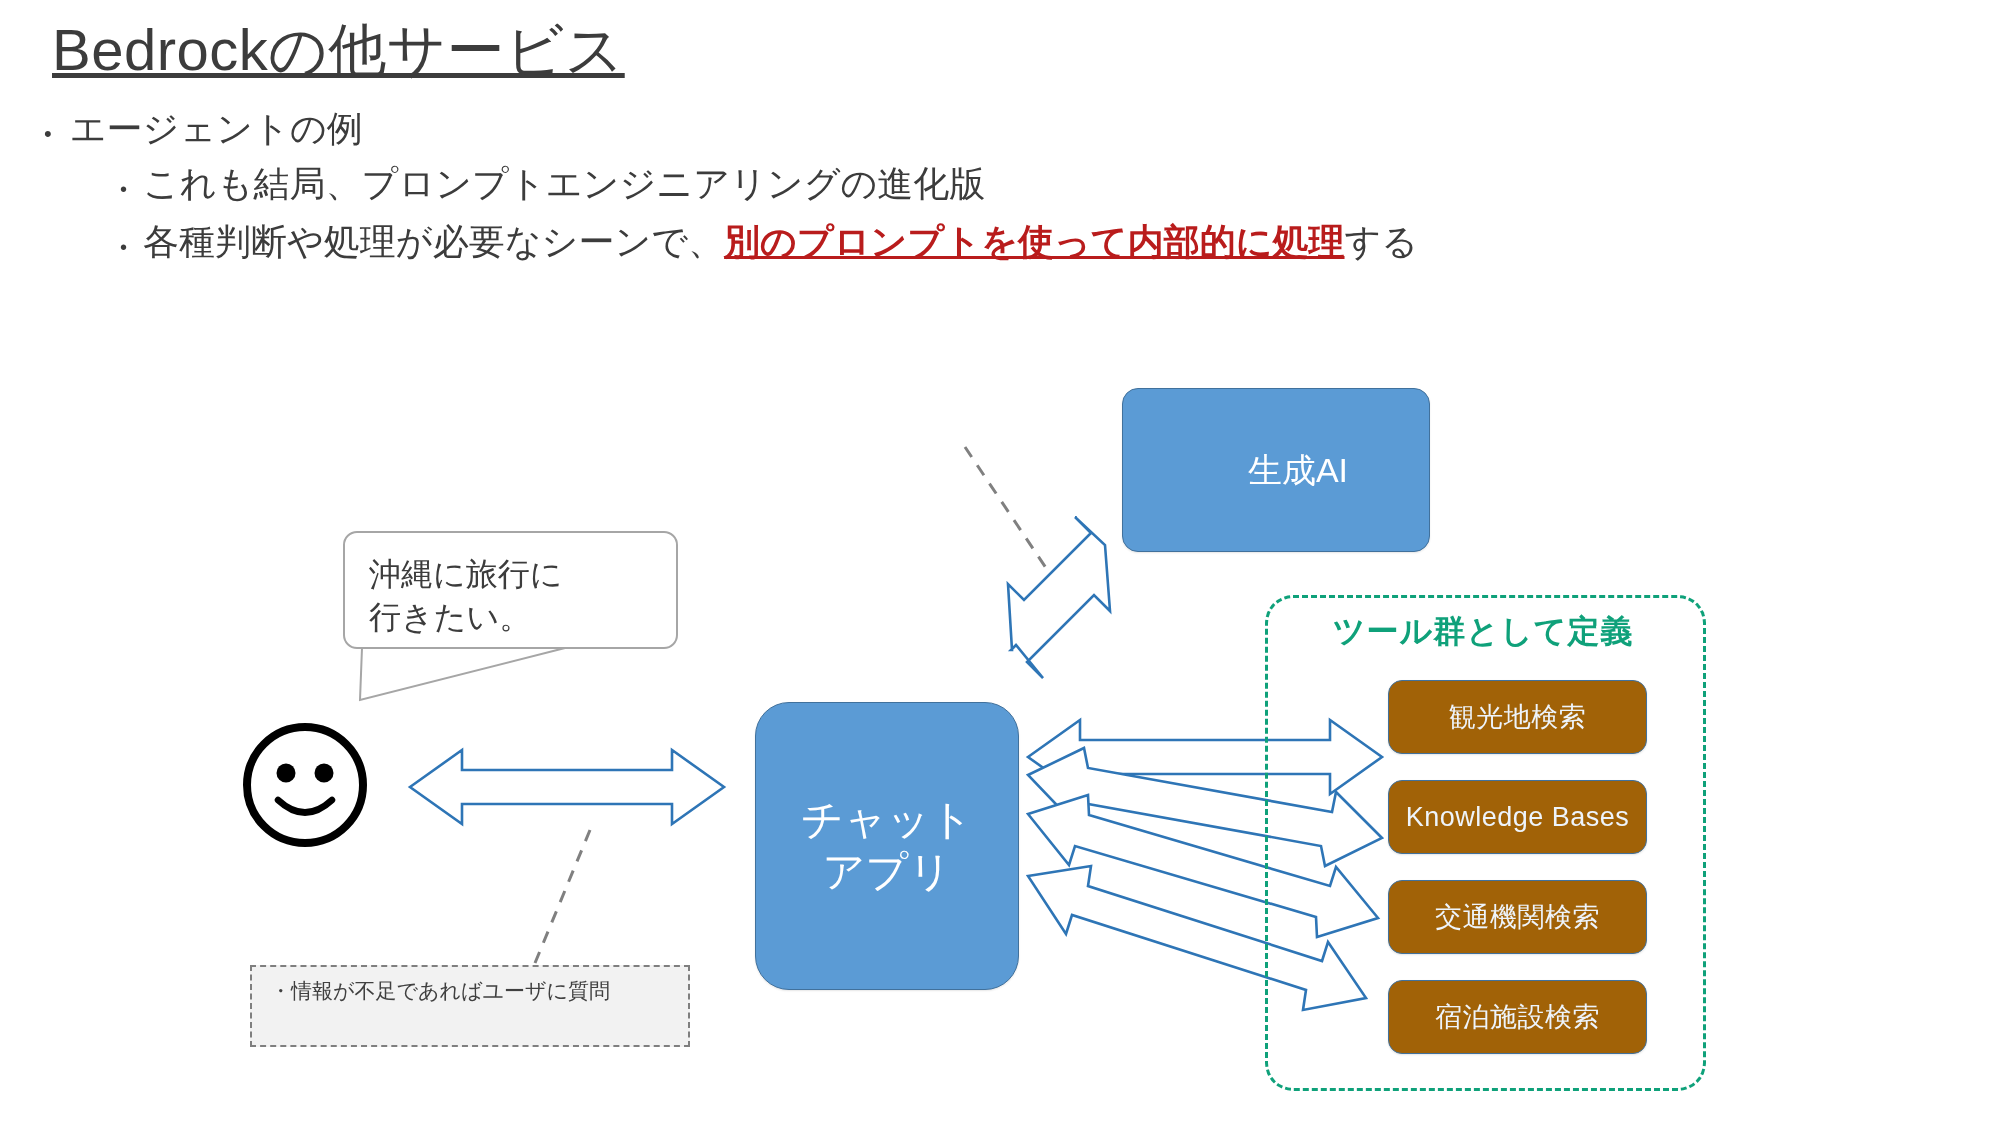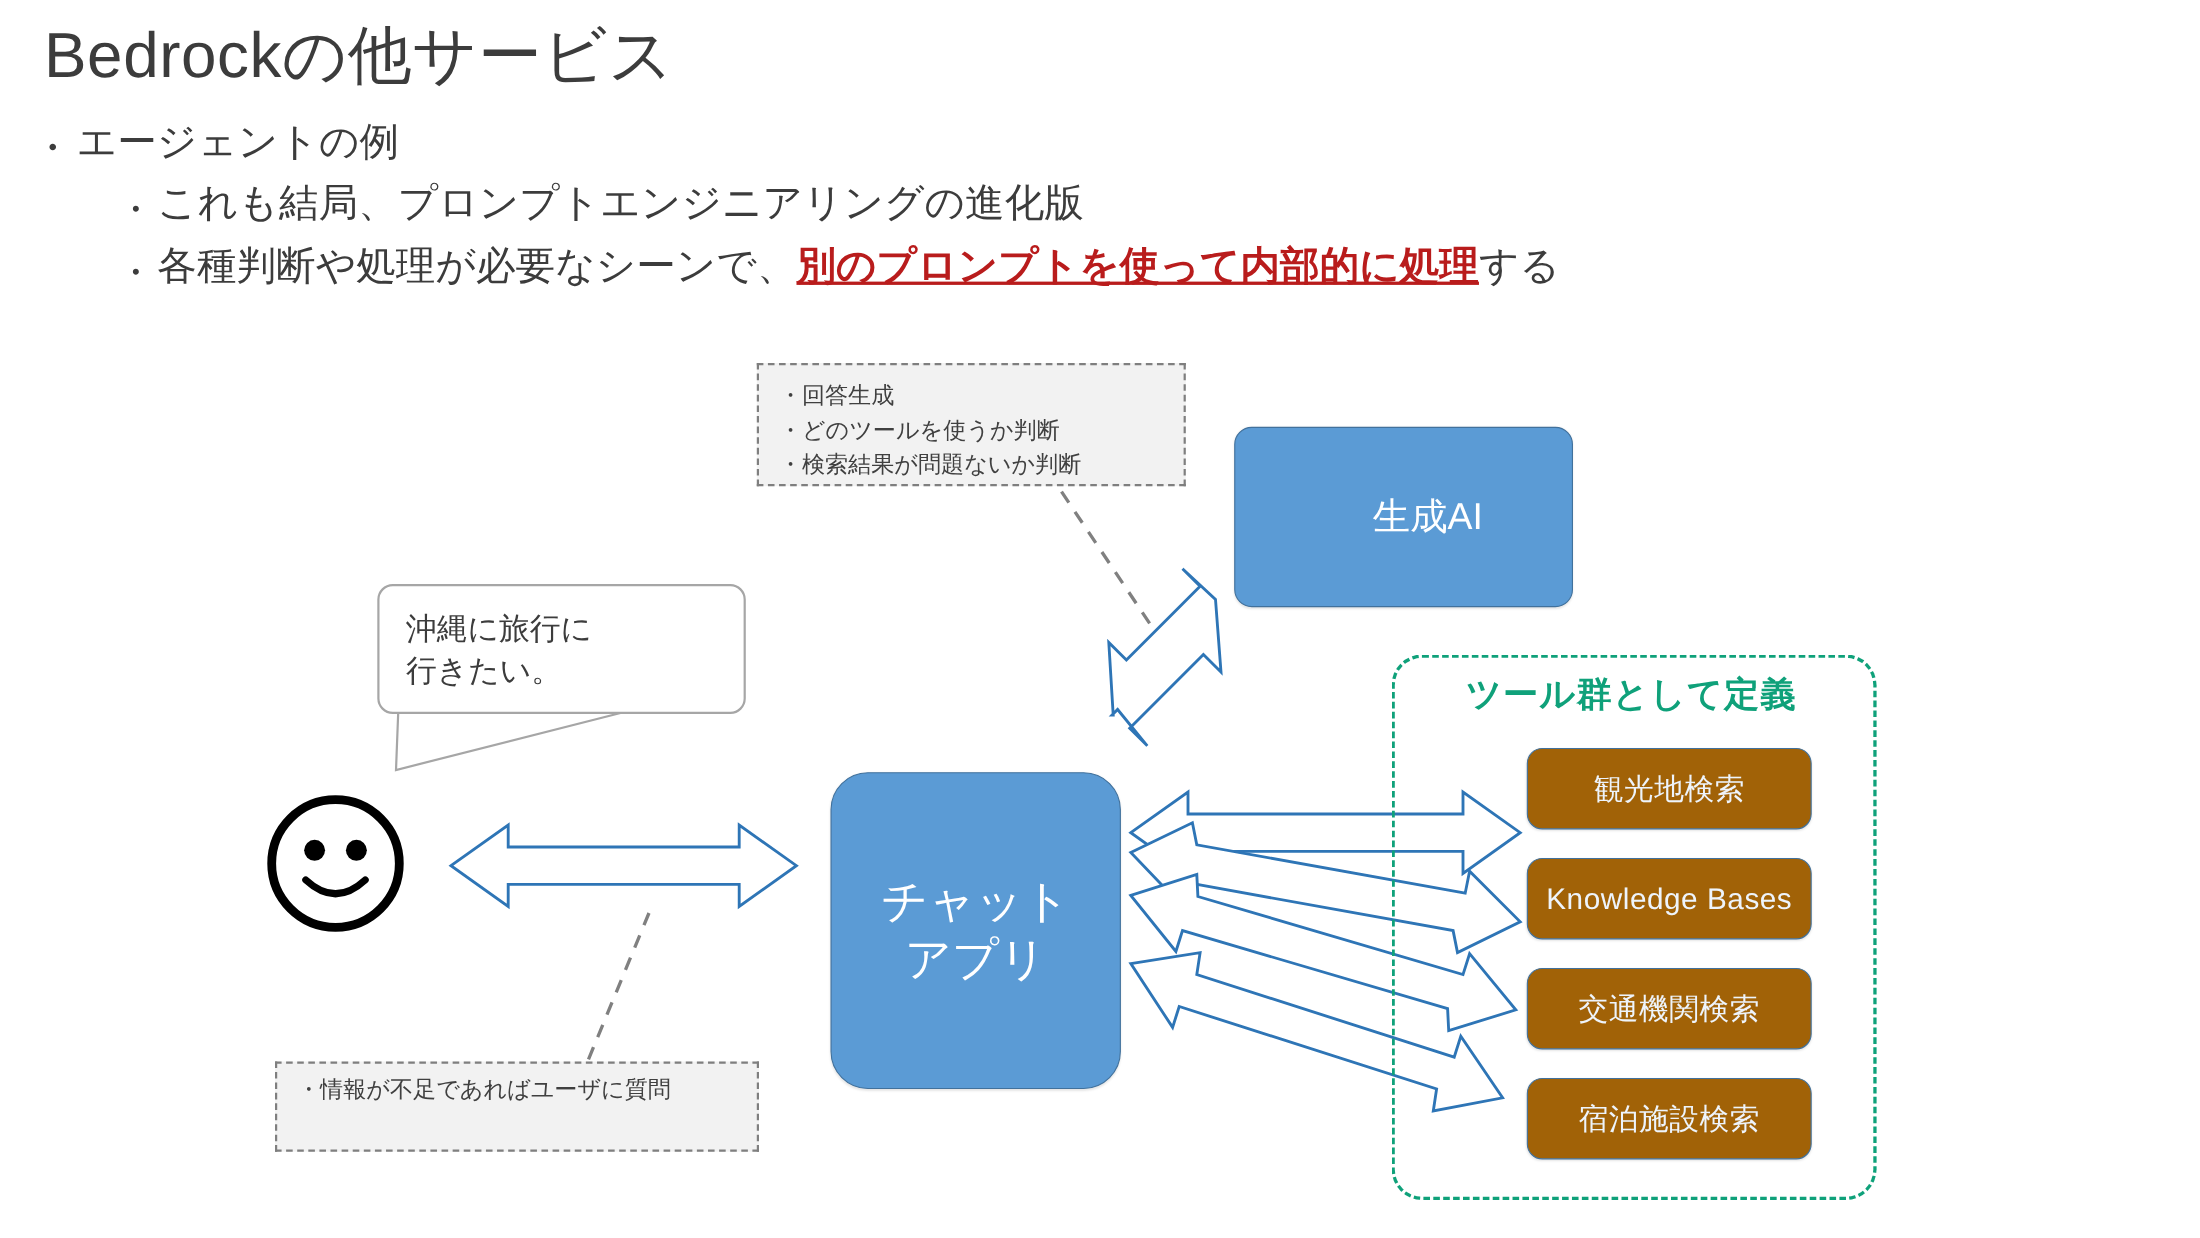--- a/index.html
+++ b/index.html
@@ -7,23 +7,23 @@
   body{
     width:2000px;height:1125px;overflow:hidden;position:relative;
     font-family:"Liberation Sans","DejaVu Sans",sans-serif;
     color:#404040;
     -webkit-font-smoothing:antialiased;
   }
   .slide{position:absolute;inset:0;background:#fff;}
 
   
   .title{
-    position:absolute;left:40px;top:12px;
+    position:absolute;left:52px;top:12px;
     font-size:58px;font-weight:400;letter-spacing:.5px;
-    color:#3c3c3c;white-space:nowrap;
+    color:#3c3c3c;white-space:nowrap;text-decoration:underline;
   }
 
   
   .bullet{position:absolute;display:flex;align-items:baseline;white-space:nowrap;color:#3c3c3c;}
   .bullet .dot{display:inline-block;margin-right:18px;font-size:26px;line-height:1;}
   .lvl1{left:44px;top:105px;font-size:36px;}
   .lvl1 .dot{font-size:22px;}
   .lvl2a{left:120px;top:160px;font-size:36px;}
   .lvl2b{left:120px;top:218px;font-size:36px;}
   .lvl2a .dot,.lvl2b .dot{font-size:20px;margin-right:16px;}
@@ -75,21 +75,21 @@
     box-sizing:border-box;
   }
   #note-top{left:688px;top:330px;width:390px;height:112px;}
   #note-bottom{left:250px;top:965px;width:440px;height:82px;padding-top:8px;}
   .note-line{white-space:nowrap;}
 
   
   #bubble{
     position:absolute;left:343px;top:531px;width:335px;height:118px;
     border:2px solid #a6a6a6;border-radius:14px;background:#fff;
-    color:#3c3c3c;font-size:28px;line-height:1.35;
+    color:#3c3c3c;font-size:32px;line-height:1.35;
     padding:20px 0 0 24px;box-sizing:border-box;
   }
   .bubble-line{white-space:nowrap;}
 
   
   #smiley{position:absolute;left:240px;top:720px;width:130px;height:130px;}
 
   
   #overlay{position:absolute;left:0;top:0;width:2000px;height:1125px;pointer-events:none;}
   .arrow{fill:#ffffff;stroke:#2e75b6;stroke-width:2.6;stroke-linejoin:miter;}
@@ -152,25 +152,20 @@
     <circle cx="46" cy="53" r="9.5" fill="#000000"></circle>
     <circle cx="84" cy="53" r="9.5" fill="#000000"></circle>
     <path d="M 38 80 Q 65 105 92 80" fill="none" stroke="#000000" stroke-width="6.5" stroke-linecap="round"></path>
   </svg>
 
   <div id="bubble">
     <div class="bubble-line">沖縄に旅行に</div>
     <div class="bubble-line">行きたい。</div>
   </div>
 
-  <div class="note" id="note-top">
-    <div class="note-line">・回答生成</div>
-    <div class="note-line">・どのツールを使うか判断</div>
-    <div class="note-line">・検索結果が問題ないか判断</div>
-  </div>
 
   <div class="note" id="note-bottom">
     <div class="note-line">・情報が不足であればユーザに質問</div>
   </div>
 
   <div class="box" id="box-genai">
     <span>生成AI</span>
   </div>
 
   <div class="box" id="box-chatapp">

